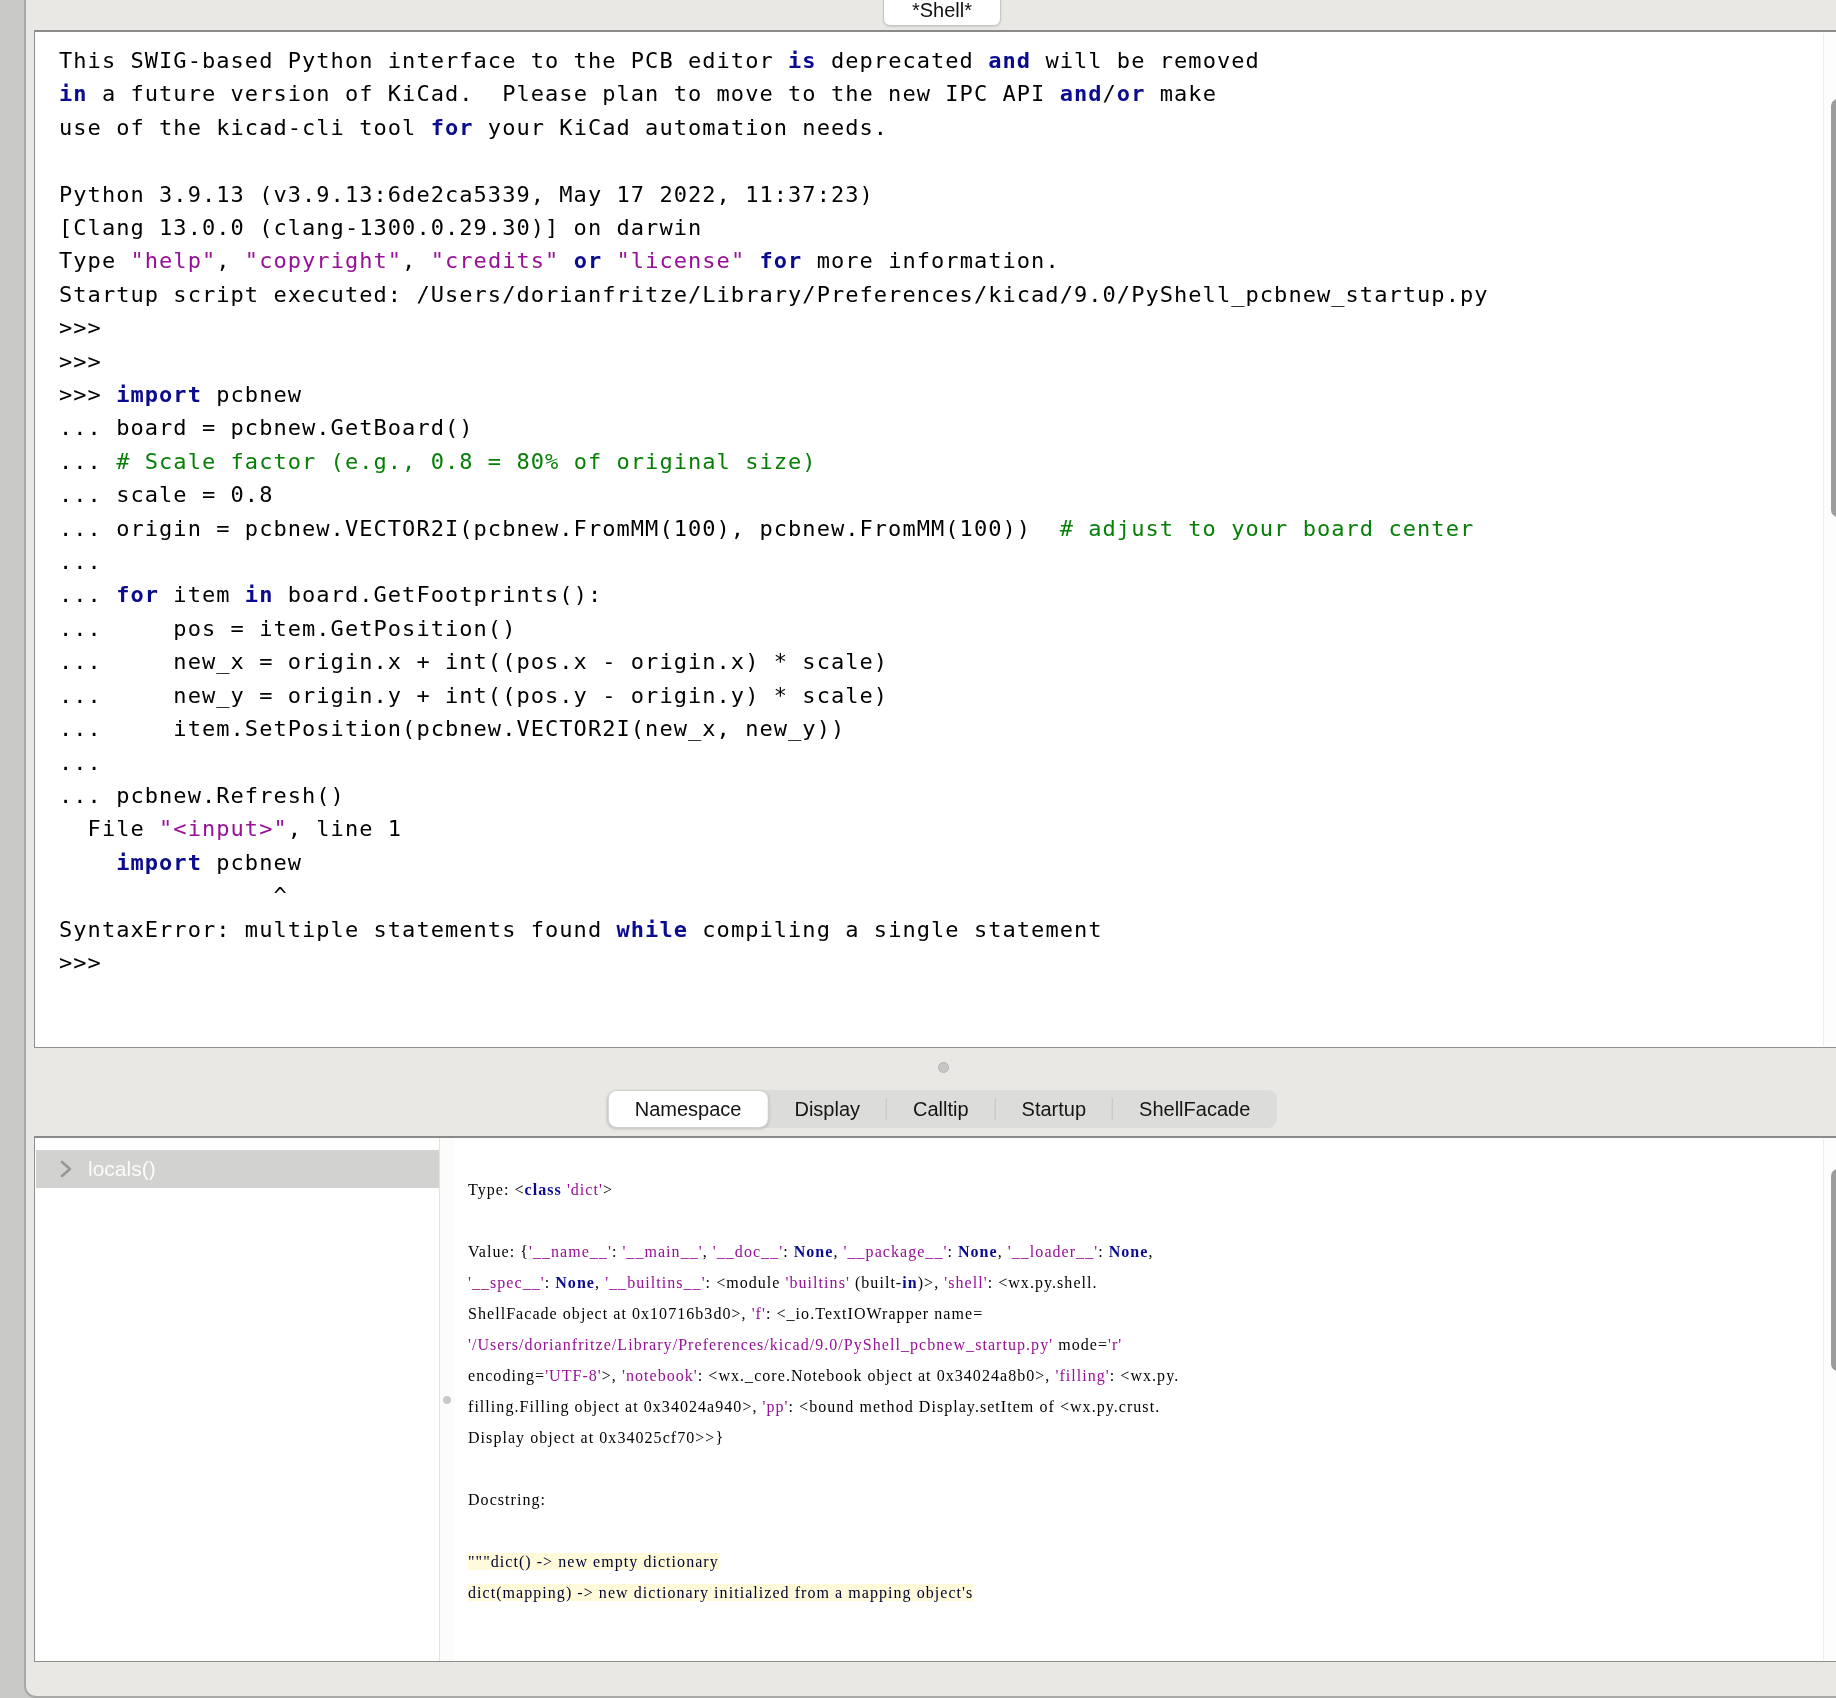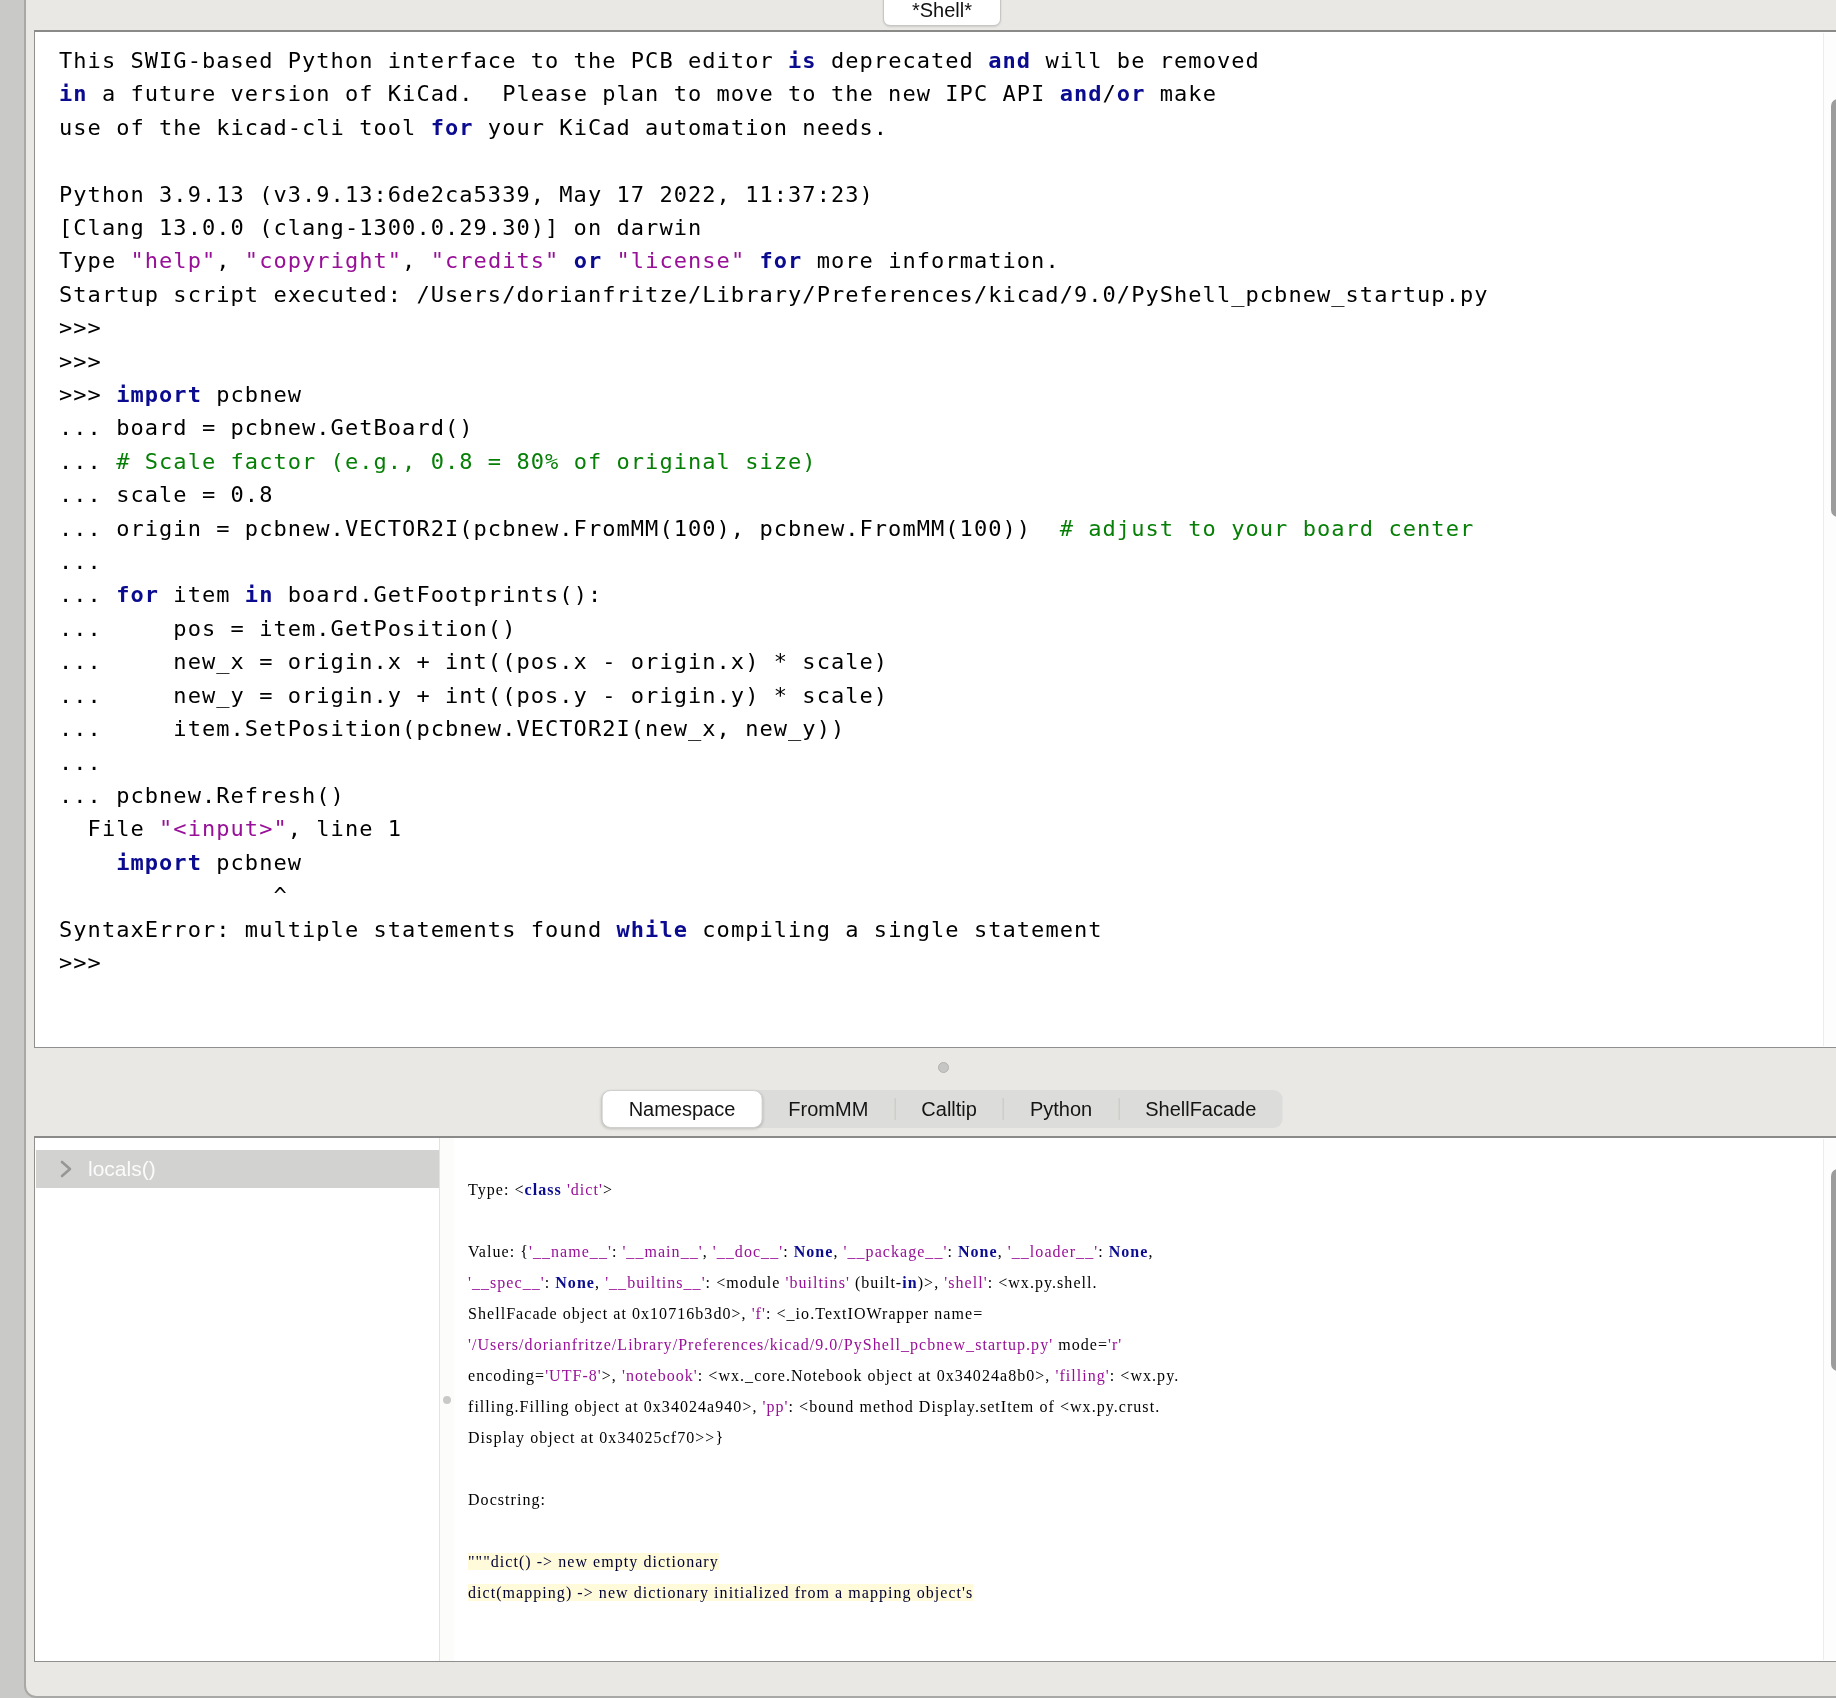--- a/index.html
+++ b/index.html
@@ -67,25 +67,25 @@
     <div class="shell-text" id="shell-text"><div class="line"><span class="seg-p">This SWIG-based Python interface to the PCB editor </span><span class="seg-k">is</span><span class="seg-p"> deprecated </span><span class="seg-k">and</span><span class="seg-p"> will be removed</span></div><div class="line"><span class="seg-k">in</span><span class="seg-p"> a future version of KiCad.  Please plan to move to the new IPC API </span><span class="seg-k">and</span><span class="seg-p">/</span><span class="seg-k">or</span><span class="seg-p"> make</span></div><div class="line"><span class="seg-p">use of the kicad-cli tool </span><span class="seg-k">for</span><span class="seg-p"> your KiCad automation needs.</span></div><div class="line"></div><div class="line"><span class="seg-p">Python 3.9.13 (v3.9.13:6de2ca5339, May 17 2022, 11:37:23)</span></div><div class="line"><span class="seg-p">[Clang 13.0.0 (clang-1300.0.29.30)] on darwin</span></div><div class="line"><span class="seg-p">Type </span><span class="seg-s">"help"</span><span class="seg-p">, </span><span class="seg-s">"copyright"</span><span class="seg-p">, </span><span class="seg-s">"credits"</span><span class="seg-p"> </span><span class="seg-k">or</span><span class="seg-p"> </span><span class="seg-s">"license"</span><span class="seg-p"> </span><span class="seg-k">for</span><span class="seg-p"> more information.</span></div><div class="line"><span class="seg-p">Startup script executed: /Users/dorianfritze/Library/Preferences/kicad/9.0/PyShell_pcbnew_startup.py</span></div><div class="line"><span class="seg-p">&gt;&gt;&gt;</span></div><div class="line"><span class="seg-p">&gt;&gt;&gt;</span></div><div class="line"><span class="seg-p">&gt;&gt;&gt; </span><span class="seg-k">import</span><span class="seg-p"> pcbnew</span></div><div class="line"><span class="seg-p">... board = pcbnew.GetBoard()</span></div><div class="line"><span class="seg-p">... </span><span class="seg-c"># Scale factor (e.g., 0.8 = 80% of original size)</span></div><div class="line"><span class="seg-p">... scale = 0.8</span></div><div class="line"><span class="seg-p">... origin = pcbnew.VECTOR2I(pcbnew.FromMM(100), pcbnew.FromMM(100))  </span><span class="seg-c"># adjust to your board center</span></div><div class="line"><span class="seg-p">...</span></div><div class="line"><span class="seg-p">... </span><span class="seg-k">for</span><span class="seg-p"> item </span><span class="seg-k">in</span><span class="seg-p"> board.GetFootprints():</span></div><div class="line"><span class="seg-p">...     pos = item.GetPosition()</span></div><div class="line"><span class="seg-p">...     new_x = origin.x + int((pos.x - origin.x) * scale)</span></div><div class="line"><span class="seg-p">...     new_y = origin.y + int((pos.y - origin.y) * scale)</span></div><div class="line"><span class="seg-p">...     item.SetPosition(pcbnew.VECTOR2I(new_x, new_y))</span></div><div class="line"><span class="seg-p">...</span></div><div class="line"><span class="seg-p">... pcbnew.Refresh()</span></div><div class="line"><span class="seg-p">  File </span><span class="seg-s">"&lt;input&gt;"</span><span class="seg-p">, line 1</span></div><div class="line"><span class="seg-p">    </span><span class="seg-k">import</span><span class="seg-p"> pcbnew</span></div><div class="line"><span class="seg-p">               ^</span></div><div class="line"><span class="seg-p">SyntaxError: multiple statements found </span><span class="seg-k">while</span><span class="seg-p"> compiling a single statement</span></div><div class="line"><span class="seg-p">&gt;&gt;&gt;</span></div></div>
     <div class="vscroll">
       <div class="vthumb" style="top:66px;height:418px;"></div>
     </div>
   </div>
 
   <div class="splitter-dot"></div>
 
   <div class="tabbar" id="tabbar">
       <div class="tab selected">Namespace</div>
-      <div class="tab">FromMM</div>
+      <div class="tab">Display</div>
       <div class="tab-divider"></div>
       <div class="tab">Calltip</div>
       <div class="tab-divider"></div>
-      <div class="tab">Python</div>
+      <div class="tab">Startup</div>
       <div class="tab-divider"></div>
       <div class="tab">ShellFacade</div>
     </div>
 
   <div class="notebook">
     <div class="tree">
       <div class="tree-row">
         <span class="tree-chevron">
           <svg width="16" height="22" viewBox="0 0 16 22">
               <path d="M4 4 L12 11 L4 18" fill="none" stroke="#979795" stroke-width="2.6" stroke-linecap="round" stroke-linejoin="round"></path>

